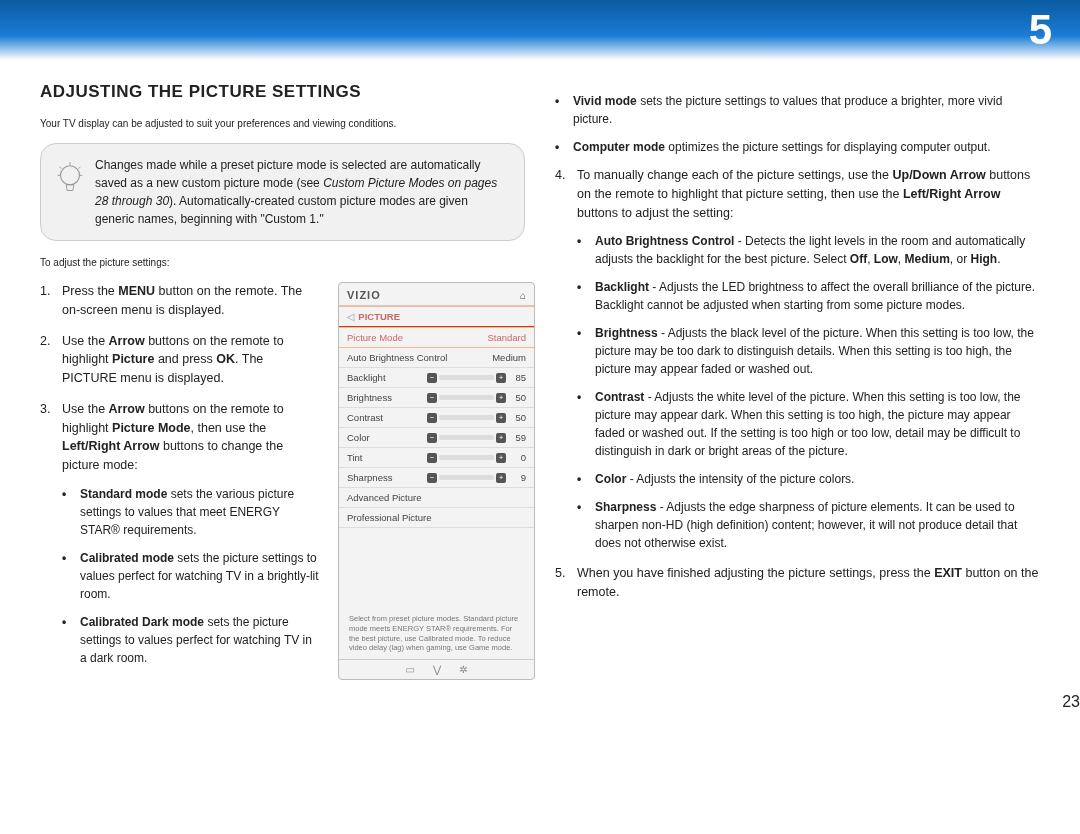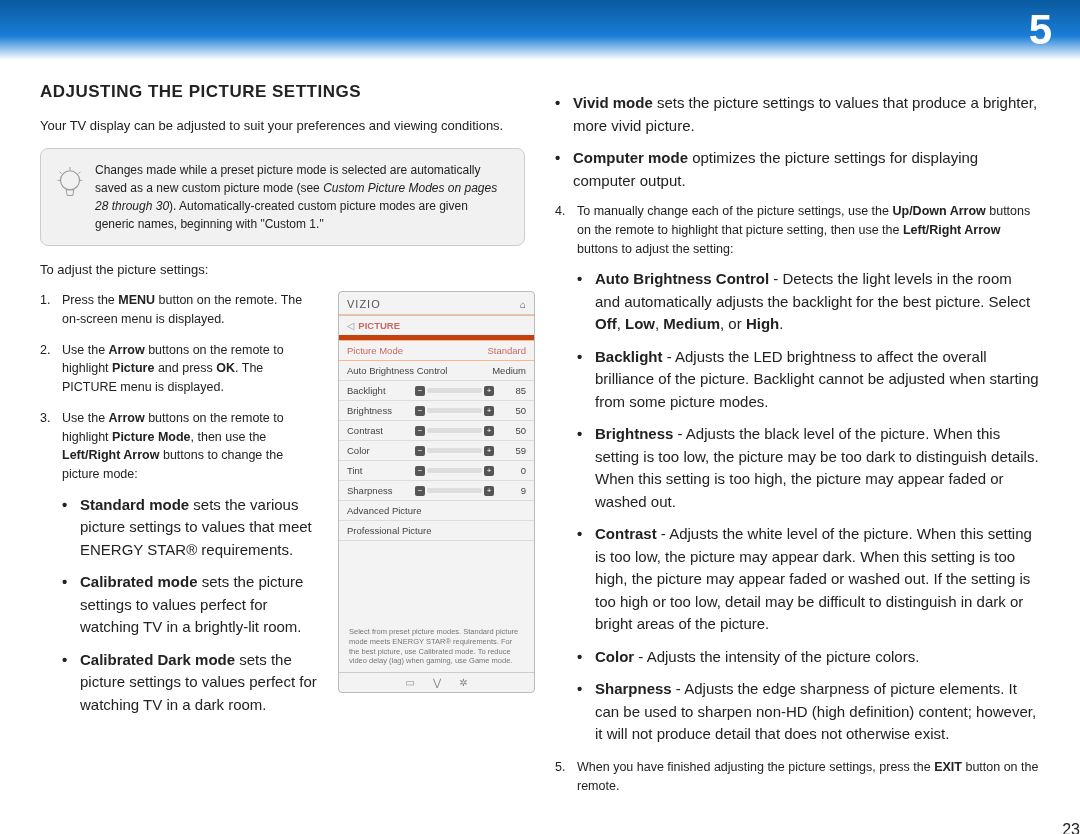--- a/index.html
+++ b/index.html
@@ -2,44 +2,44 @@
 <html><head>
 <meta charset="utf-8">
 <style>
   *{box-sizing:border-box;margin:0;padding:0}
   body{font-family:Helvetica,Arial,sans-serif;width:1080px;height:834px;background:#fff;position:relative;color:#222}
   .topbar{height:60px;background:linear-gradient(to bottom,#0a5aa0 0%,#1a7dd6 60%,#ffffff 100%);position:relative}
   .chapnum{position:absolute;right:28px;top:6px;color:#fff;font-size:42px;font-weight:700}
   .page{padding:22px 40px 10px 40px;display:flex;gap:30px}
   .col{flex:1;min-width:0}
   h2{font-size:17px;font-weight:800;letter-spacing:0.5px;margin-bottom:14px}
-  p.body{font-size:13px;line-height:1.5;margin-bottom:12px;text-align:justify}
-  .tip{border:1px solid #ccc;background:#f1f1f1;border-radius:8px;padding:12px 14px 12px 54px;position:relative;margin:10px 0 14px 0;font-size:12px;line-height:1.5}
+  p.body{font-size:10px;line-height:1.5;margin-bottom:12px;text-align:justify}
+  .tip{border:1px solid #ccc;background:#f1f1f1;border-radius:16px;padding:12px 14px 12px 54px;position:relative;margin:10px 0 14px 0;font-size:12px;line-height:1.5}
   .tip .bulb{position:absolute;left:14px;top:18px;width:30px;height:38px}
   ol.steps{list-style:none;counter-reset:step;font-size:12.5px;line-height:1.5}
   ol.steps>li{counter-increment:step;padding-left:22px;position:relative;margin-bottom:12px}
   ol.steps>li::before{content:counter(step)".";position:absolute;left:0;top:0}
   ul.sub{list-style:none;margin-top:10px}
-  ul.sub>li{position:relative;padding-left:18px;margin-bottom:10px;font-size:15px;line-height:1.5}
+  ul.sub>li{position:relative;padding-left:18px;margin-bottom:10px;font-size:12px;line-height:1.5}
   ul.sub>li::before{content:"•";position:absolute;left:0;top:0;font-weight:bold}
   .leftwrap{position:relative}
   .step-narrow{max-width:280px}
   .osd{position:absolute;right:-10px;top:0;width:197px;border:1px solid #bbb;border-radius:4px;background:#f3f3f3;font-size:9.5px;color:#444}
   .osd-hdr{display:flex;align-items:center;justify-content:space-between;padding:6px 8px 4px 8px;border-bottom:1px solid #ccc}
-  .osd-logo{font-weight:400;letter-spacing:1px;font-size:11px;color:#555}
+  .osd-logo{font-weight:700;letter-spacing:1px;font-size:11px;color:#555}
   .osd-home{font-size:10px}
-  .osd-bc{padding:4px 8px;border-top:1px solid #ffb489;border-bottom:5px solid #c2410c;color:#c66;font-weight:600}
+  .osd-bc{padding:4px 8px;border-top:1px solid #ffb489;border-bottom:1px solid #c2410c;color:#c66;font-weight:600}
   .osd-bc .caret{margin-right:4px;color:#bbb}
   .osd-row{display:flex;justify-content:space-between;align-items:center;padding:4px 8px;border-bottom:1px solid #ddd}
   .osd-row.hl{border-top:1px solid #ffb489;border-bottom:1px solid #ffb489;color:#c66}
   .slider{display:flex;align-items:center;gap:2px}
   .slbtn{width:10px;height:10px;background:#555;color:#fff;font-size:8px;line-height:10px;text-align:center;border-radius:2px}
   .sltrack{width:55px;height:5px;background:#ddd;position:relative;border-radius:2px}
   .slfill{height:100%;background:#888;border-radius:2px}
-  .slval{width:14px;text-align:right;margin-left:16px}
+  .slval{width:14px;text-align:right;margin-left:4px}
   .osd-gap{height:80px}
   .osd-help{padding:6px 10px;font-size:7.5px;color:#777;line-height:1.3;text-align:left}
   .osd-foot{border-top:1px solid #ccc;padding:4px 8px;display:flex;justify-content:center;gap:18px;font-size:10px;color:#888}
   .pgnum{text-align:right;font-size:16px;padding-top:4px}
   .continued{margin-top:-6px}
 </style>
 </head>
 <body>
 
 <div class="topbar">

